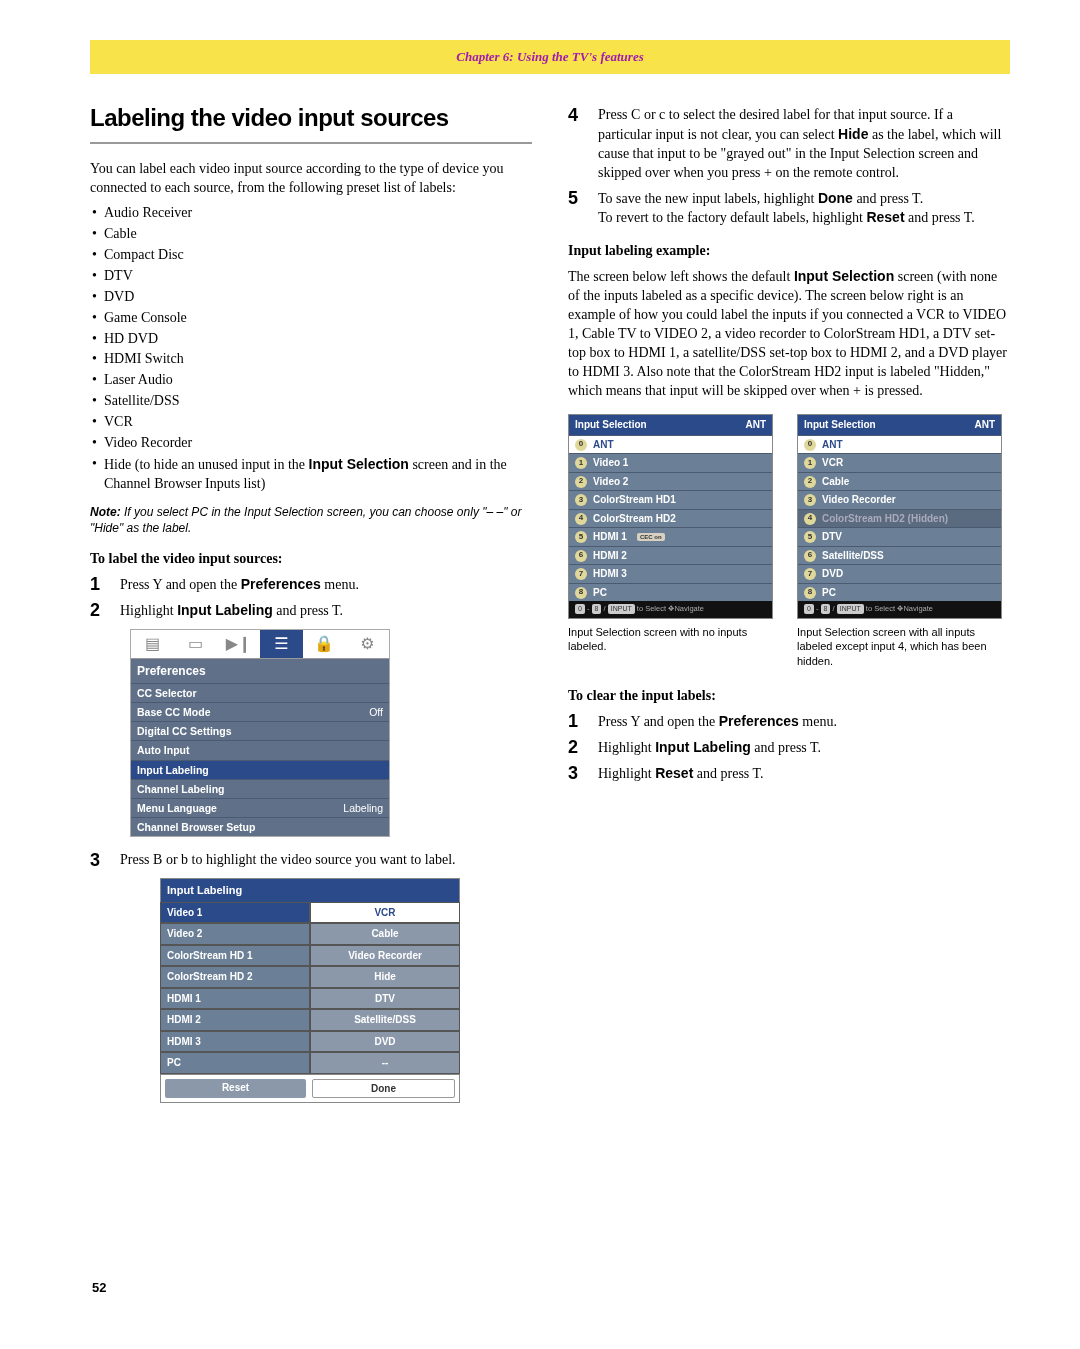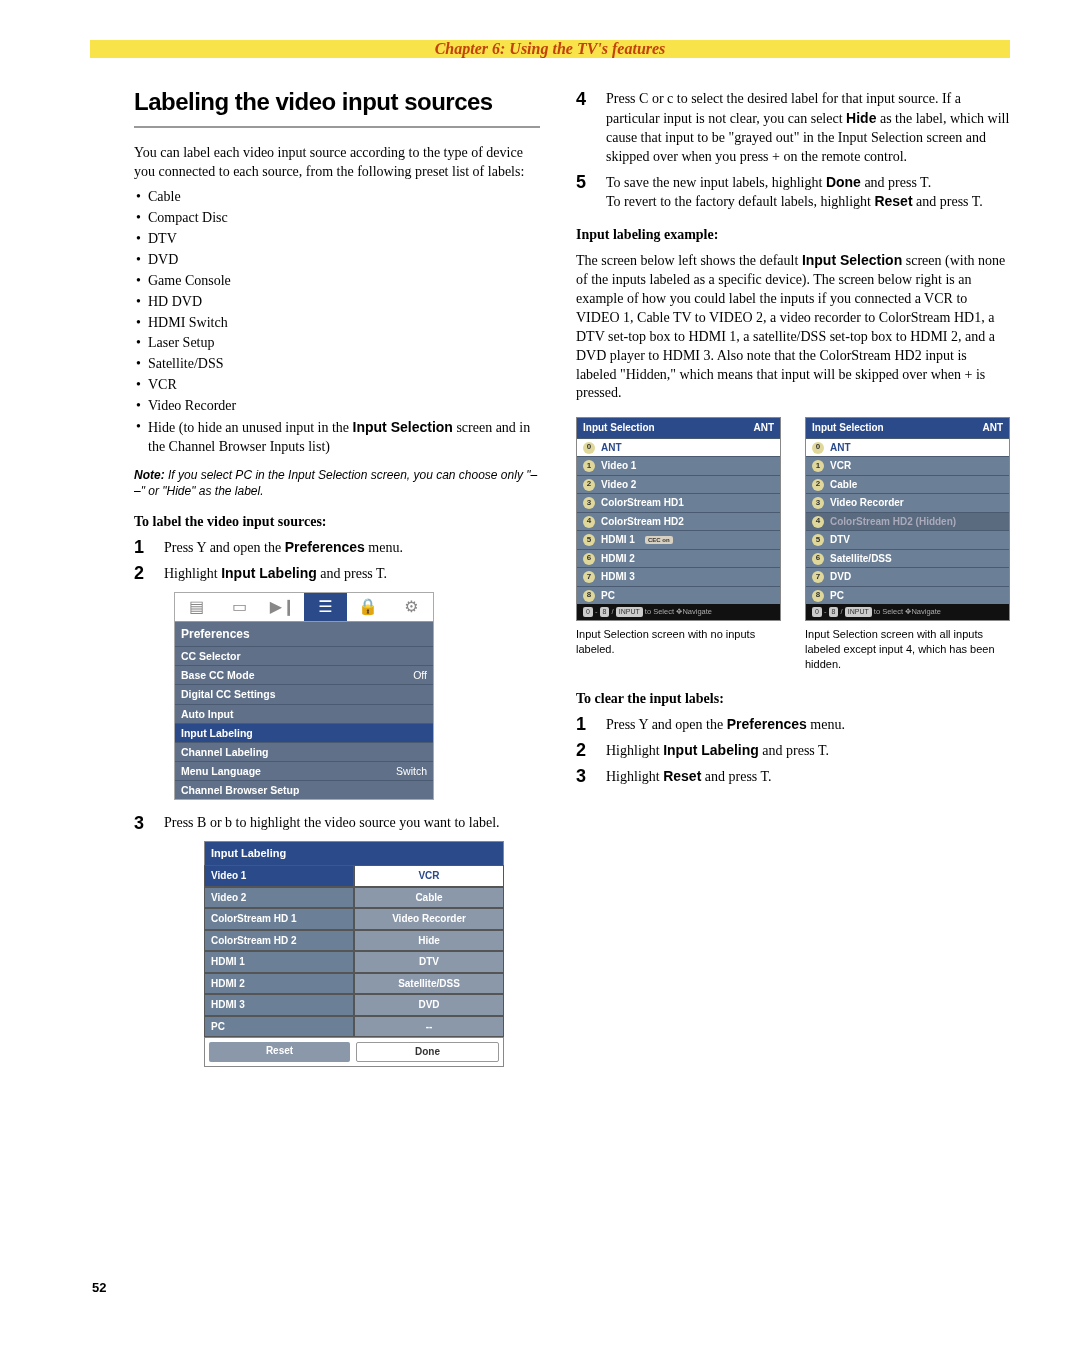--- a/index.html
+++ b/index.html
@@ -1,19 +1,19 @@
 <!DOCTYPE html>
 <html><head>
 <meta charset="utf-8">
 <style>
   * { margin: 0; padding: 0; box-sizing: border-box; }
   body { background: #fff; font-family: "Times New Roman", serif; width: 1080px; height: 1349px; position: relative; color: #000; }
   .page { padding: 40px 70px 30px 90px; }
-  .yellow-bar { background: #f9e34a; height: 18px; display: flex; align-items: center; justify-content: center; font-size: 16px; font-weight: bold; font-style: italic; color: #c2410c; }
-  .columns { display: flex; gap: 36px; margin-top: 28px; margin-left: 44px; }
+  .yellow-bar { background: #f9e34a; height: 34px; display: flex; align-items: center; justify-content: center; font-size: 13px; font-weight: bold; font-style: italic; color: #a21caf; }
+  .columns { display: flex; gap: 36px; margin-top: 28px; }
   .col { flex: 1; font-size: 14px; line-height: 1.35; }
   .left .title-box { position: relative; padding-bottom: 10px; margin-bottom: 16px; }
   .left .title-box::after { content:""; position:absolute; left:0; right:0; bottom:0; height:2px; background:#999; }
   .left h1 { font-family: Arial, Helvetica, sans-serif; font-size: 24px; font-weight: 800; letter-spacing: -0.5px; }
   .body-text { margin-bottom: 6px; }
   ul.bullets { list-style: none; padding-left: 0; margin: 4px 0 10px; }
   ul.bullets li { padding-left: 14px; position: relative; margin: 2px 0; }
   ul.bullets li::before { content: "•"; position: absolute; left: 2px; }
   .note { font-style: italic; font-family: Arial, sans-serif; color: #000000; font-size: 12px; margin: 8px 0 14px; line-height: 1.35; }
   .sub-h { font-weight: bold; font-size: 14px; margin: 8px 0 6px; }
@@ -72,28 +72,29 @@
   <div class="columns">
 
     <div class="col left">
       <div class="title-box">
         <h1>Labeling the video input sources</h1>
       </div>
 
       <p class="body-text">You can label each video input source according to the type of device you connected to each source, from the following preset list of labels:</p>
 
       <ul class="bullets">
+        <li>Audio Receiver</li>
         <li>Cable</li>
         <li>Compact Disc</li>
         <li>DTV</li>
         <li>DVD</li>
         <li>Game Console</li>
         <li>HD DVD</li>
         <li>HDMI Switch</li>
-        <li>Laser Setup</li>
+        <li>Laser Audio</li>
         <li>Satellite/DSS</li>
         <li>VCR</li>
         <li>Video Recorder</li>
         <li><span>Hide (to hide an unused input in the </span><span class="sans-b">Input Selection</span><span> screen and in the Channel Browser Inputs list)</span></li>
       </ul>
 
       <p class="note"><span style="font-weight:bold">Note:</span><span> If you select PC in the Input Selection screen, you can choose only "– –" or "Hide"  as the label.</span></p>
 
       <p class="sub-h">To label the video input sources:</p>
 
@@ -138,21 +139,21 @@
           <div class="row hl">
               <span>Input Labeling</span>
               <span class="val"></span>
             </div>
           <div class="row">
               <span>Channel Labeling</span>
               <span class="val"></span>
             </div>
           <div class="row">
               <span>Menu Language</span>
-              <span class="val">Switch</span>
+              <span class="val">Labeling</span>
             </div>
           <div class="row">
               <span>Channel Browser Setup</span>
               <span class="val"></span>
             </div>
         </div>
       </div>
 
       <ul class="steps">
         <li>

